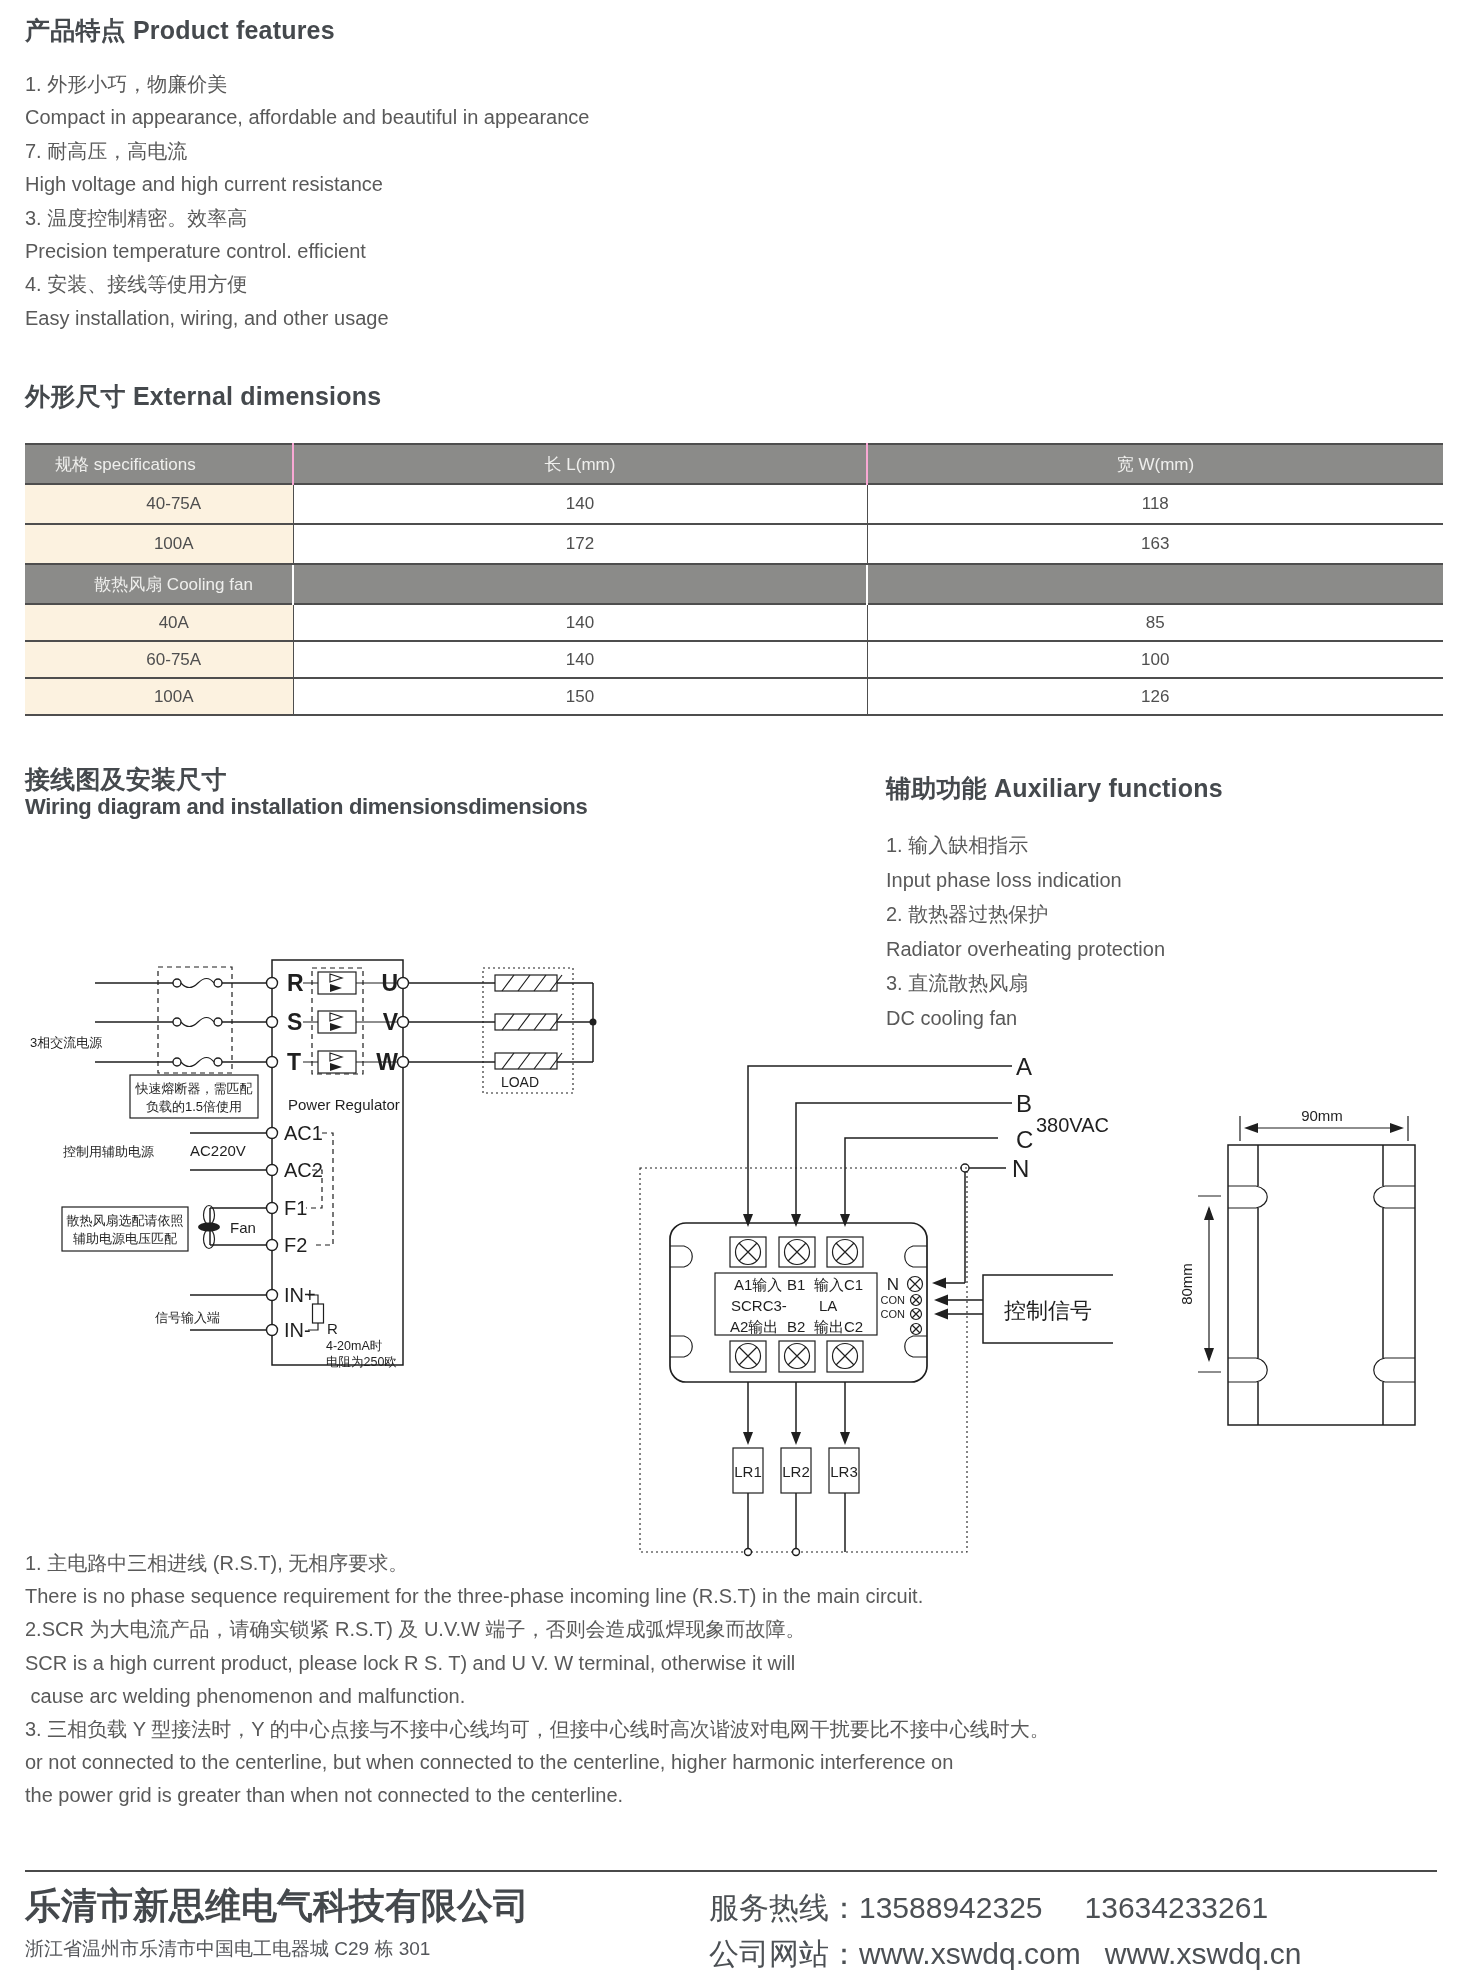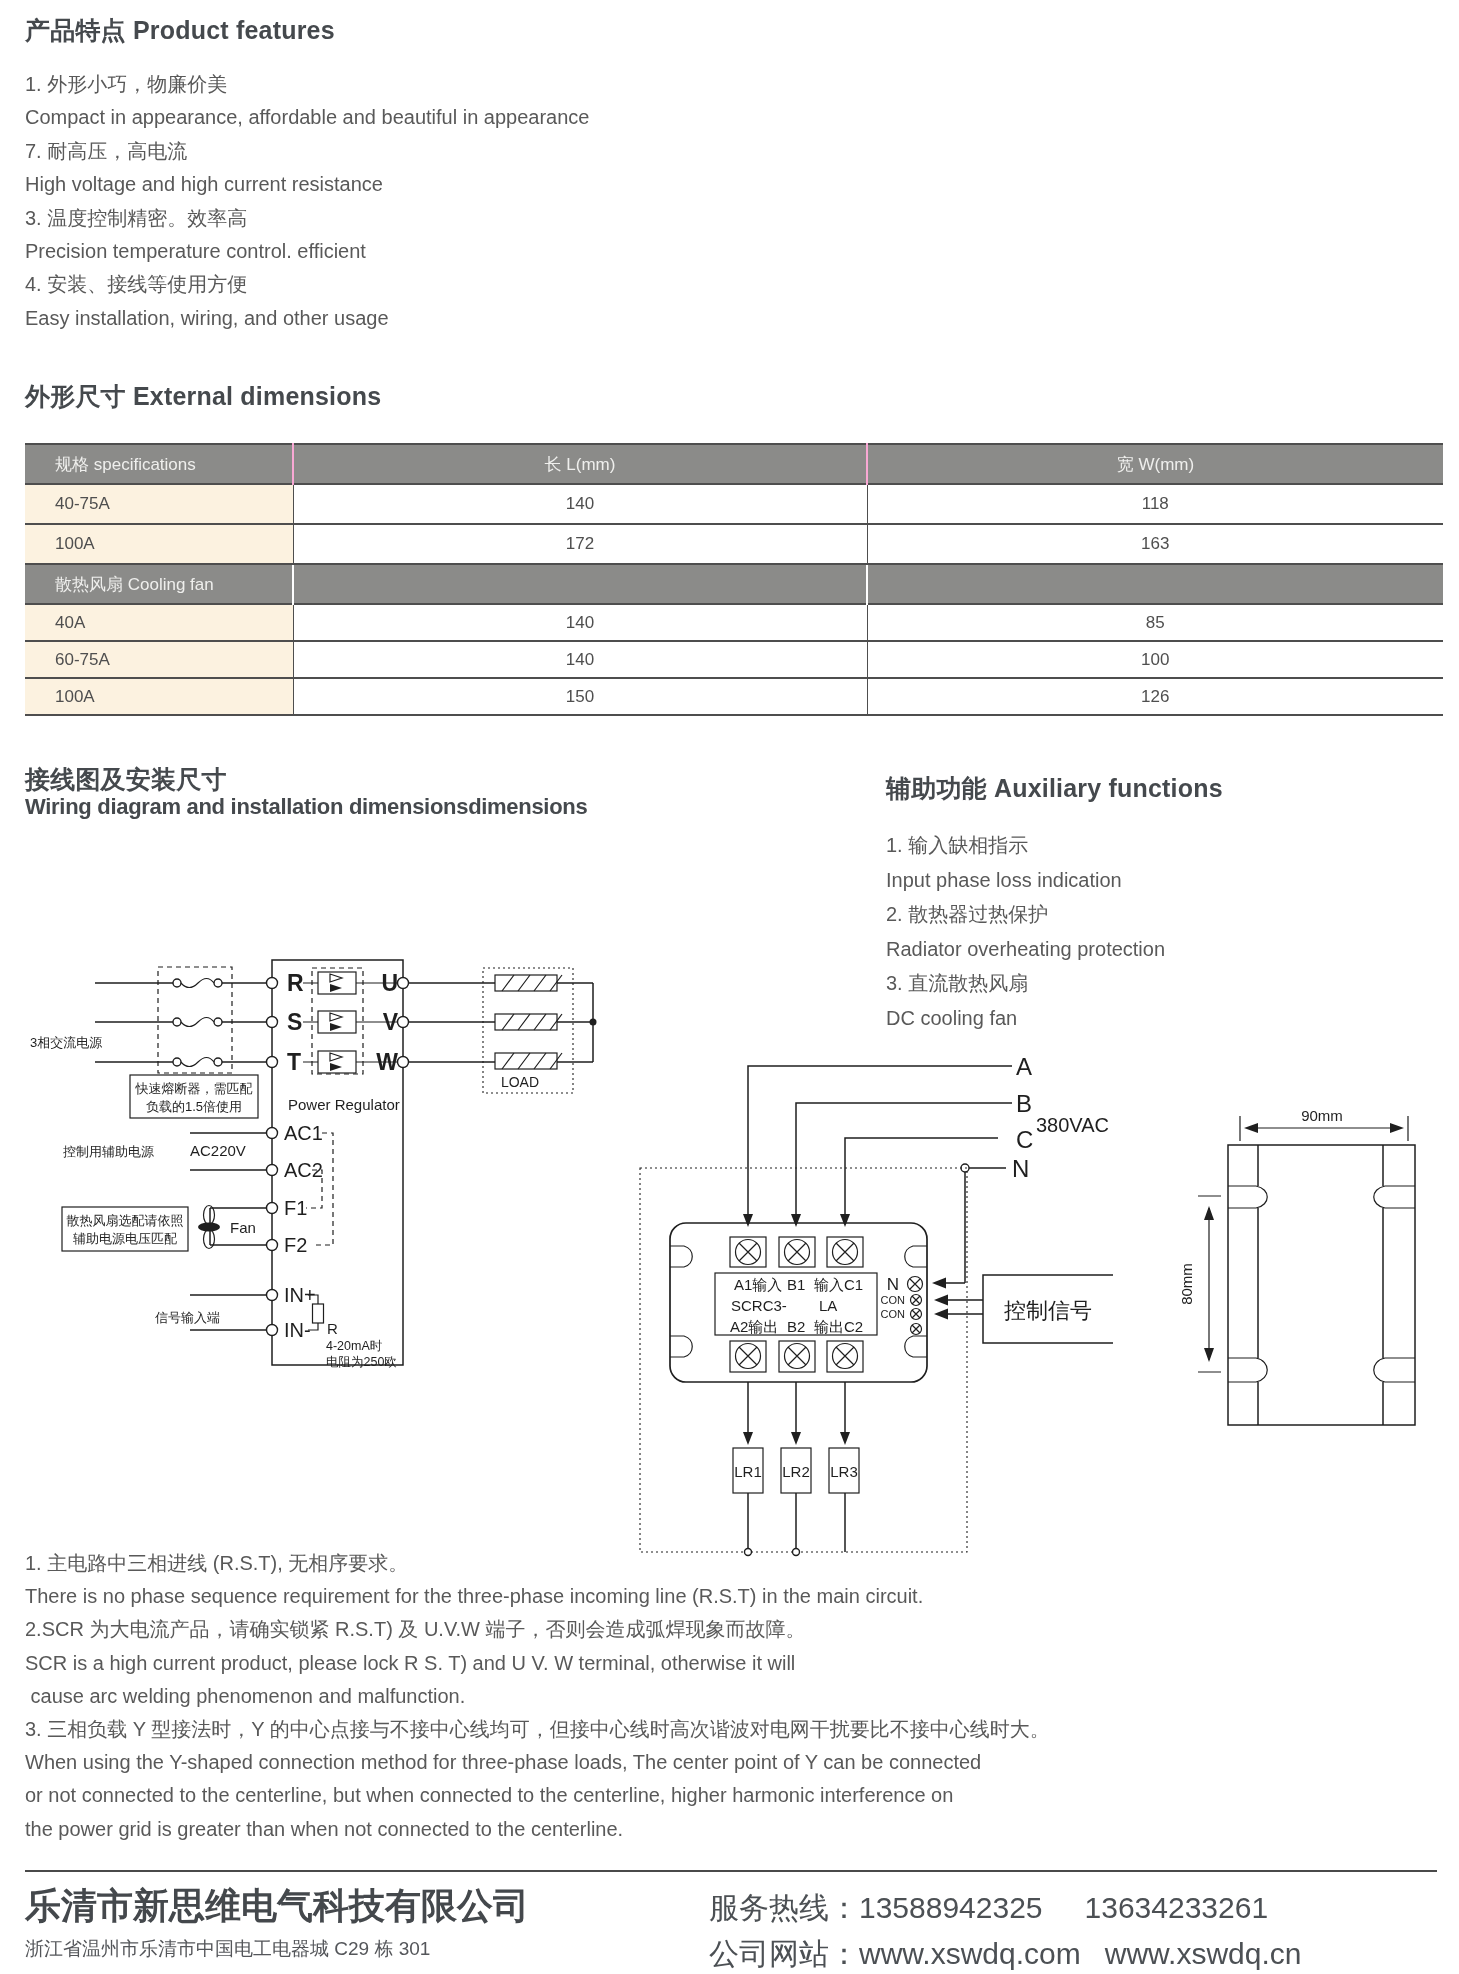--- a/index.html
+++ b/index.html
@@ -16,21 +16,21 @@
   .list .txtline{height:33.4px;}
   
   table.dims{border-collapse:collapse;width:1418px;table-layout:fixed;
     border-top:2.5px solid var(--rule);border-bottom:2.5px solid var(--rule);}
   table.dims th, table.dims td{font-size:17px;font-weight:normal;text-align:center;vertical-align:middle;}
   table.dims th{background:var(--header-bg);color:#efefed;height:40px;}
   table.dims th:first-child{text-align:left;padding-left:30px;}
   table.dims th + th{border-left:2px solid #f9a8d4;margin-top:44px;}
   table.dims td{border-top:2px solid var(--rule);color:#4f4f4f;background:#ffffff;height:40px;}
   table.dims td + td{border-left:1.5px solid var(--rule);}
-  table.dims td:first-child{background:var(--spec-cell);text-align:left;padding-left:30px;}
+  table.dims td:first-child{background:var(--spec-cell);text-align:center;padding-left:30px;}
   table.dims tr.h37 td{height:37px;}
   table.dims tr.sub td{background:var(--header-bg);color:#efefed;}
   table.dims tr.sub td + td{border-left:2px solid #ffffff;}
   
   svg{overflow:visible;}
   svg text{font-family:"Liberation Sans","DejaVu Sans",sans-serif;fill:var(--diagram-ink);}
   svg .ln{stroke:var(--diagram-ink);stroke-width:1.5;fill:none;}
   svg .thin{stroke:var(--diagram-ink);stroke-width:1.2;fill:none;}
   svg .dash{stroke:var(--diagram-ink);stroke-width:1.2;fill:none;stroke-dasharray:5 4;}
   svg .dot{stroke:var(--diagram-ink);stroke-width:1.1;fill:none;stroke-dasharray:2 3;}
@@ -370,21 +370,20 @@
     </g>
   </svg>
 
   <div class="abs list" style="left:25px;top:1547px;">
     <div class="txtline" style="line-height:33.2px;height:33.2px;">1. 主电路中三相进线 (R.S.T), 无相序要求。</div>
     <div class="txtline" style="line-height:33.2px;height:33.2px;">There is no phase sequence requirement for the three-phase incoming line (R.S.T) in the main circuit.</div>
     <div class="txtline" style="line-height:33.2px;height:33.2px;">2.SCR 为大电流产品，请确实锁紧 R.S.T) 及 U.V.W 端子，否则会造成弧焊现象而故障。</div>
     <div class="txtline" style="line-height:33.2px;height:33.2px;">SCR is a high current product, please lock R S. T) and U V. W terminal, otherwise it will</div>
     <div class="txtline" style="line-height:33.2px;height:33.2px;"> cause arc welding phenomenon and malfunction.</div>
     <div class="txtline" style="line-height:33.2px;height:33.2px;">3. 三相负载 Y 型接法时，Y 的中心点接与不接中心线均可，但接中心线时高次谐波对电网干扰要比不接中心线时大。</div>
-    <div class="txtline" style="line-height:33.2px;height:33.2px;">When using the Y-shaped connection method for three-phase loads, The center point of Y can be connected</div>
     <div class="txtline" style="line-height:33.2px;height:33.2px;">or not connected to the centerline, but when connected to the centerline, higher harmonic interference on</div>
     <div class="txtline" style="line-height:33.2px;height:33.2px;">the power grid is greater than when not connected to the centerline.</div>
   </div>
 
   <div class="abs footer-rule" style="left:25px;top:1870px;width:1412px;"></div>
   <div class="abs company" style="left:25px;top:1882px;">乐清市新思维电气科技有限公司</div>
   <div class="abs address" style="left:25px;top:1936px;">浙江省温州市乐清市中国电工电器城 C29 栋 301</div>
   <div class="abs contact" style="left:709px;top:1888px;">
     <span>服务热线：</span><span>13588942325</span><span class="gap"></span><span>13634233261</span>
   </div>

